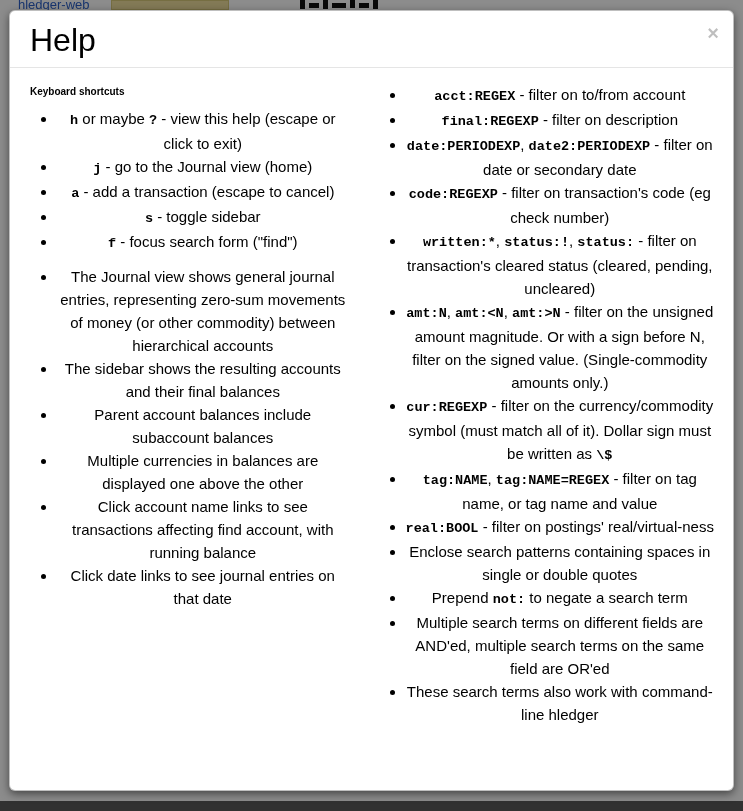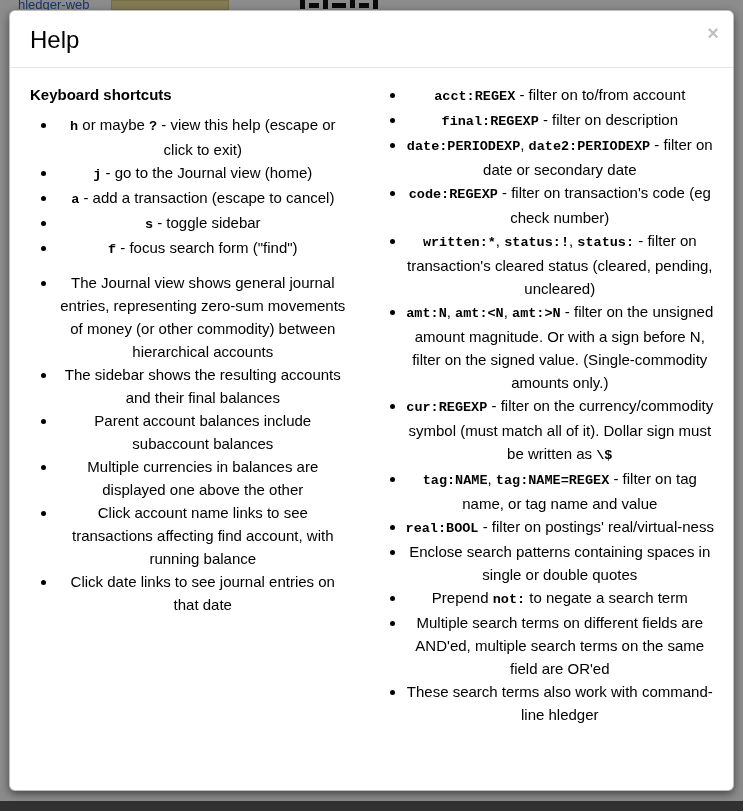--- a/index.html
+++ b/index.html
@@ -55,42 +55,42 @@
     overflow: hidden;
   }
   .modal-header {
     position: relative;
     padding: 15px 15px 13px 20px;
     border-bottom: 1px solid #e5e5e5;
     flex: 0 0 auto;
   }
   .modal-title {
     margin: 0;
-    font-size: 24px; font-weight: 500; color: #000; line-height: 28px;
+    font-size: 32px; font-weight: 500; color: #000; line-height: 28px;
   }
   .close-btn {
     position: absolute; top: 12px; right: 14px;
     background: none; border: 0; padding: 0;
     font-family: "Liberation Sans", sans-serif;
     font-size: 20px; font-weight: 700; line-height: 1;
     color: #000; opacity: 0.25; cursor: pointer;
   }
   .modal-body {
     flex: 1 1 auto;
     padding: 15px 15px 10px 20px;
     display: flex;
     overflow: hidden;
     font-size: 15px; color: #000;
   }
   .col { }
   .col-left  { width: 49.5%; padding-right: 22px; }
   .col-right { width: 50.5%; padding-left: 8px; padding-right: 4px; }
 
   .section-heading {
-    font-size: 15px; font-weight: 700; color: #000;
+    font-size: 10px; font-weight: 700; color: #000;
     margin: 21px 0 10px 0;
   }
   .section-heading:first-child { margin-top: 3px; }
 
   ul.help-list {
     margin: 0 0 10px 0;
     padding-left: 27px;
     list-style: disc;
   }
   ul.help-list li {

